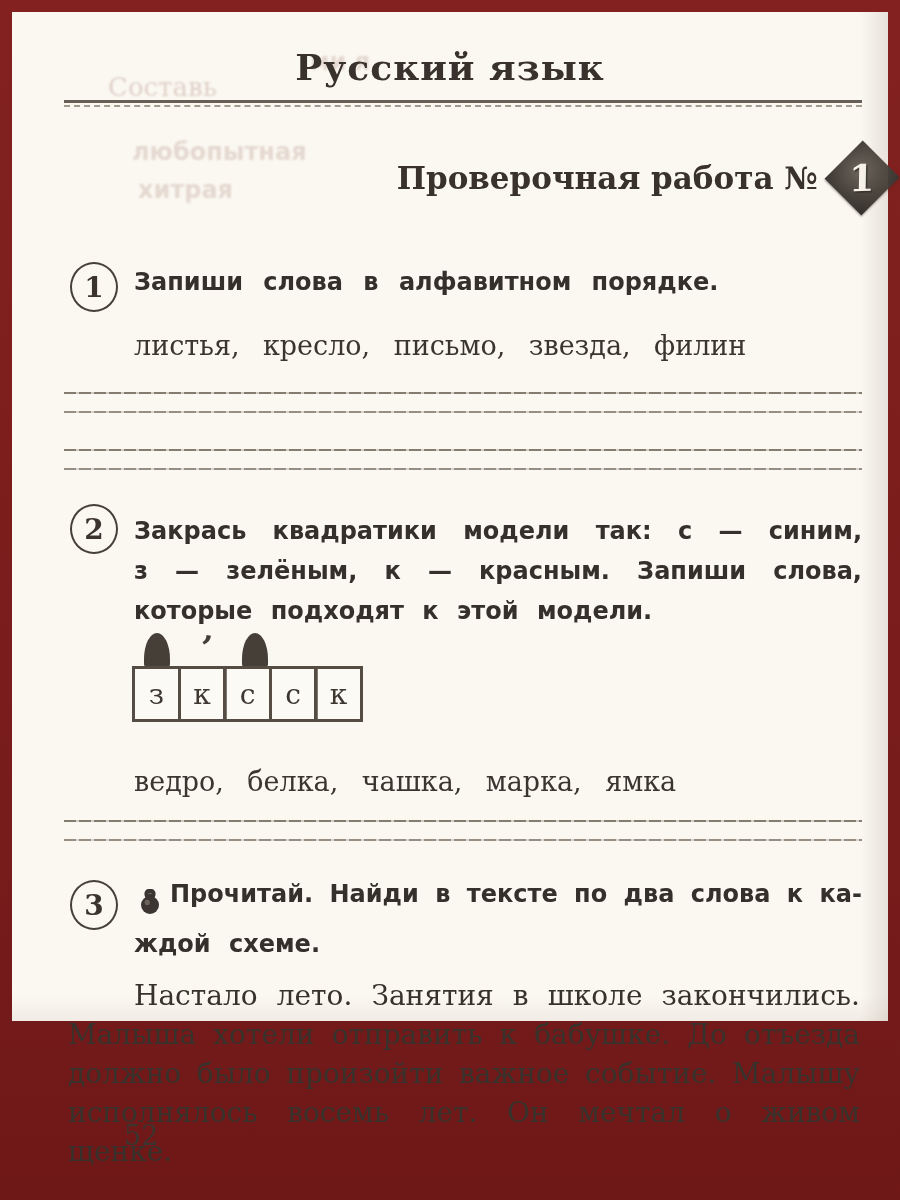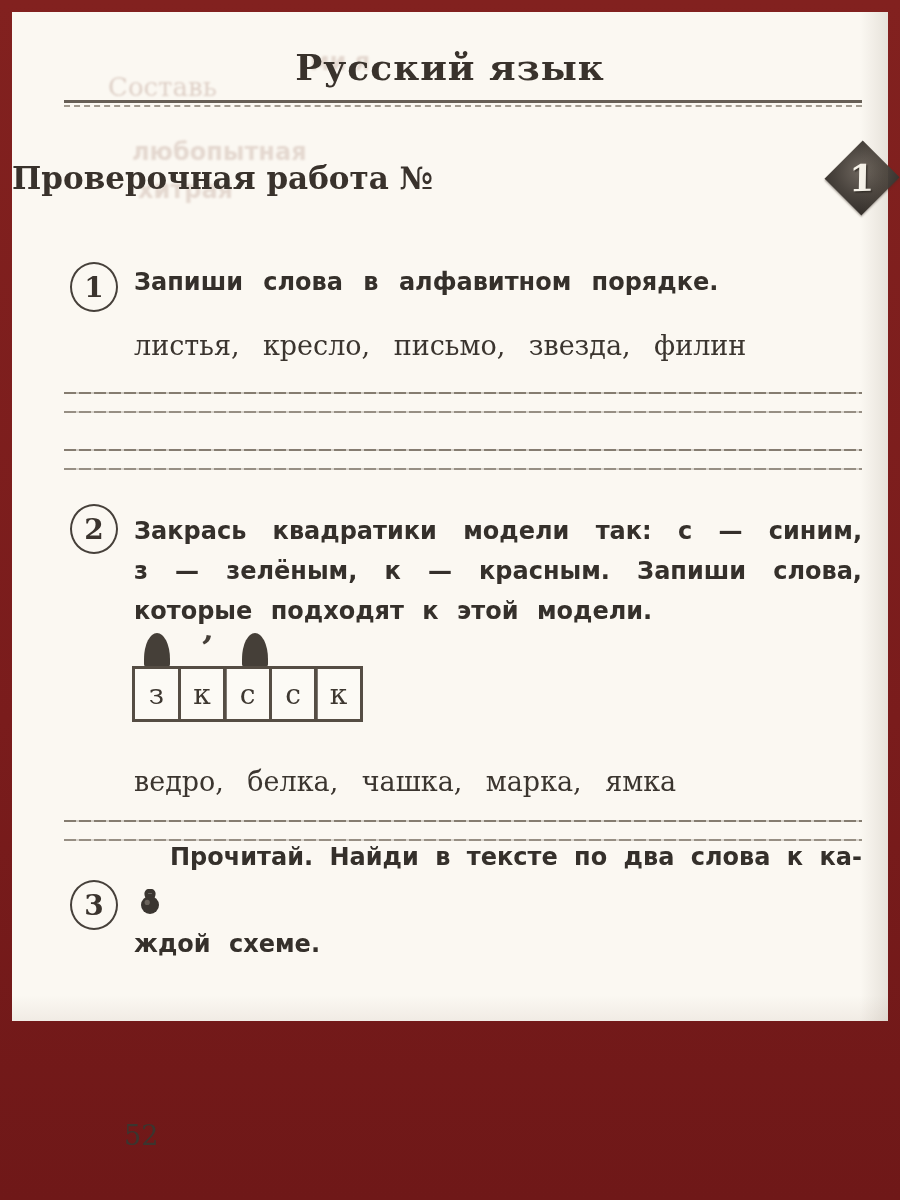--- a/index.html
+++ b/index.html
@@ -31,21 +31,21 @@
   .title{
     position:absolute;left:0;top:34px;width:100%;text-align:center;
     font-family:"DejaVu Serif", serif;font-weight:bold;font-size:36px;color:#39322c;
     letter-spacing:1px;
   }
   .rule{position:absolute;left:52px;top:88px;width:798px;}
   .rule .r1{border-top:3px solid #675f56;}
   .rule .r2{margin-top:2px;border-top:2px dashed #8d8478;opacity:.8;}
   .work-row{
     position:absolute;left:0;top:128px;width:100%;height:76px;
-    display:flex;justify-content:space-between;align-items:center;gap:18px;
+    display:flex;justify-content:flex-end;align-items:center;gap:18px;
   }
   .work-title{
     font-family:"DejaVu Serif", serif;font-weight:bold;font-size:31px;color:#39322c;
   }
   .diamond{
     width:52px;height:52px;transform:rotate(45deg) scaleY(1.04);
     background:radial-gradient(circle at 38% 42%, #6e665e 0%, #4a443e 55%, #332e2a 100%);
     display:flex;align-items:center;justify-content:center;
     box-shadow:1px 1px 2px rgba(60,50,40,.4);
   }
@@ -187,20 +187,26 @@
     <div class="wline lt" style="top:827px;"></div>
 
     <div class="numcircle" style="left:58px;top:868px;">
       <span>3</span>
     </div>
     <svg class="kettlebell" viewBox="0 0 20 26">
       <path d="M6.5 8 C4.5 3.5 6.5 1 10 1 C13.5 1 15.5 3.5 13.5 8 Z M6.8 6.2 L13.2 6.2 L13.2 3.4 L6.8 3.4 Z" fill="none" stroke="#3b3631" stroke-width="2.6"></path>
       <circle cx="10" cy="16" r="9" fill="#3b3631"></circle>
       <circle cx="7.2" cy="13.4" r="2.6" fill="#6b645c"></circle>
     </svg>
-    <div class="instr just" style="left:158px;top:831px;width:692px;">Прочитай. Найди в тексте по два слова к ка-</div>
+    <div class="instr just" style="left:158px;top:868px;width:692px;">Прочитай. Найди в тексте по два слова к ка-</div>
     <div class="instr" style="left:122px;top:918px;word-spacing:.42em;">ждой схеме.</div>
 
+    <div class="para">
+      <div class="indent">Настало лето. Занятия в школе закончились.</div>
+      <div>Малыша хотели отправить к бабушке. До отъезда</div>
+      <div>должно было произойти важное событие. Малышу</div>
+      <div>исполнялось восемь лет. Он мечтал о живом щенке.</div>
+    </div>
 
     <div class="pageno">52</div>
 
   </div>
 </div>
 
 </body></html>

